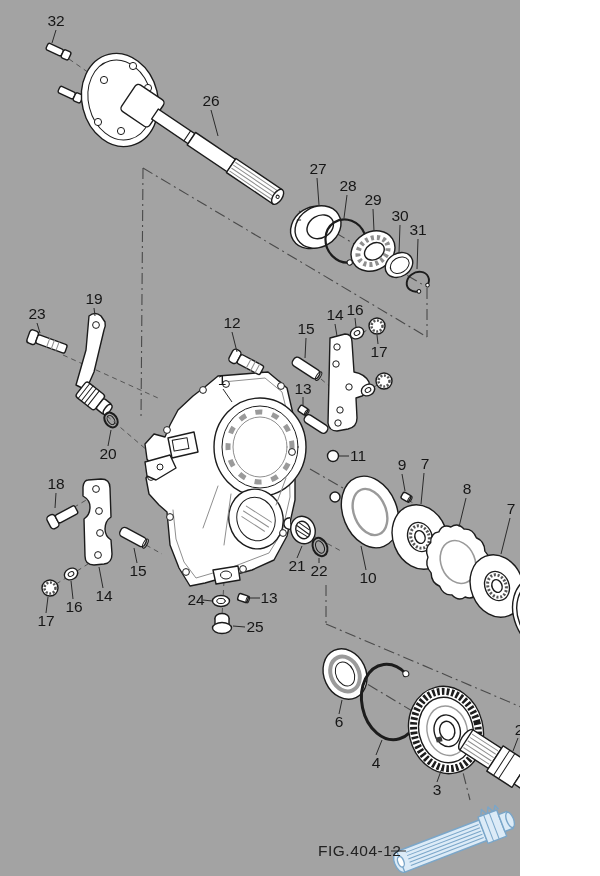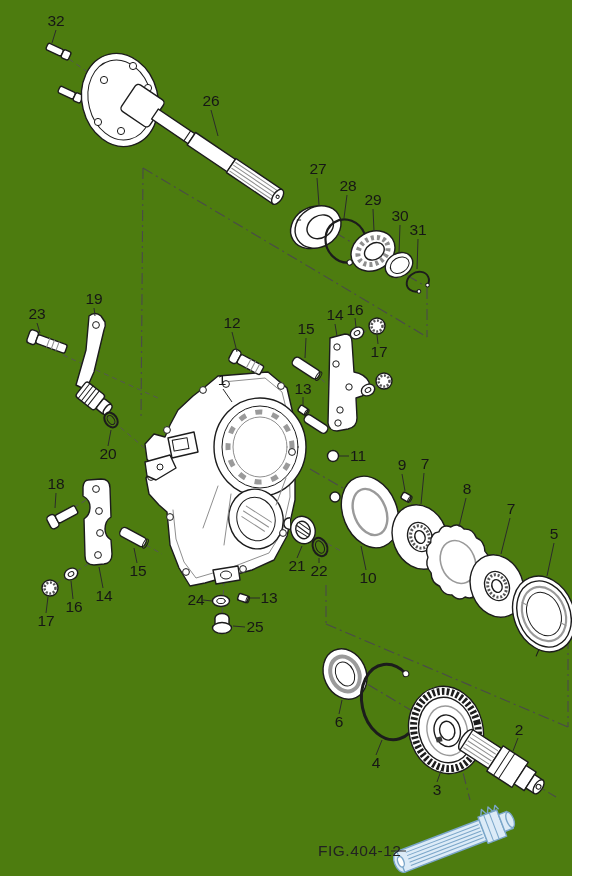--- a/index.html
+++ b/index.html
@@ -1,16 +1,16 @@
 <!DOCTYPE html>
 <html><head>
 <meta charset="utf-8">
 <style>
   html,body{margin:0;padding:0;background:#ffffff;}
-  #stage{position:relative;width:572px;height:876px;background:#4d7c0f;overflow:hidden;
+  #stage{position:relative;width:520px;height:876px;background:#a3a3a3;overflow:hidden;
          font-family:"Liberation Sans", sans-serif;}
   svg{display:block}
   .ln{fill:none;stroke:#1c1c1c;stroke-width:1.4;stroke-linecap:round;stroke-linejoin:round}
   .fw{fill:#ffffff;stroke:#1c1c1c;stroke-width:1.4;stroke-linejoin:round}
   .thin{stroke-width:1}
   .thk{stroke-width:2.2}
   .gry{stroke:#8f8f8f}
   .gfill{fill:none;stroke:#9a9a9a}
   .lead{fill:none;stroke:#2b2b2b;stroke-width:1}
   .dash{fill:none;stroke:#555;stroke-width:1;stroke-dasharray:5 4}

